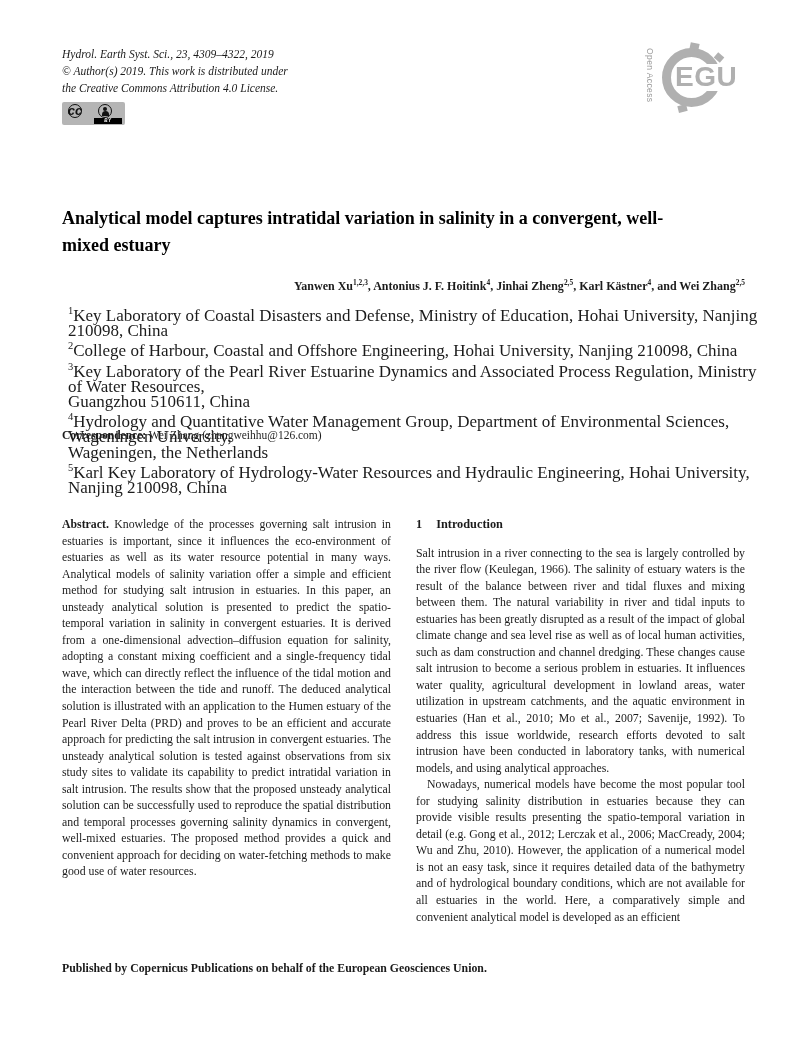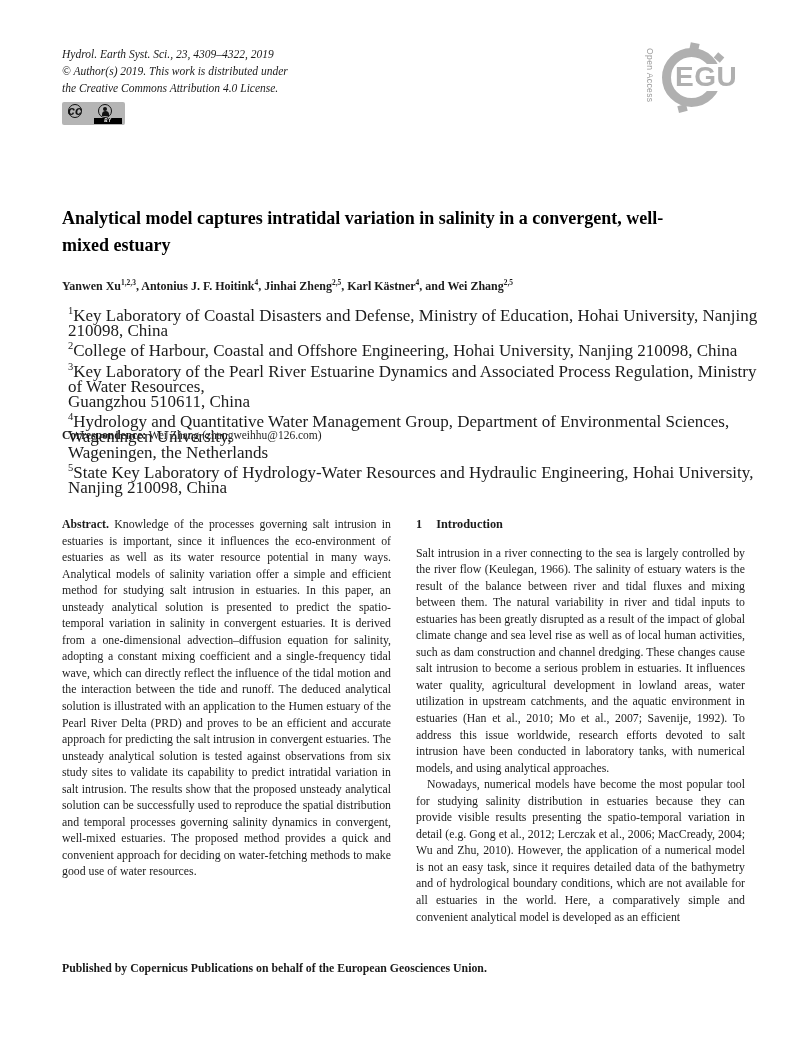--- a/index.html
+++ b/index.html
@@ -61,21 +61,21 @@
     position:absolute; left:15px; top:19px;
     font-family:"Liberation Sans", sans-serif; font-weight:bold; font-size:28px;
     color:var(--logo-gray,#b0b0b0); letter-spacing:0.5px;
   }
 
   
   .paper-title {
     position:absolute; top:205px; left:62px; width:640px;
     font-size:18px; font-weight:bold; line-height:27px; color:#000;
   }
-  .authors { position:absolute; top:278px; left:62px; width:683px; font-size:12px; font-weight:bold; }
+  .authors { position:absolute; top:278px; left:62px; width:683px; font-size:12px; font-weight:bold;text-align:right; }
   .authors sup { font-size:0.62em; }
   .affiliations { position:absolute; top:303px; left:68px; width:690px; font-size:17px; line-height:15.4px; }
   .affiliations sup { font-size:0.62em; }
   .correspondence { position:absolute; top:429px; left:62px; width:683px; font-size:11.5px; }
   .dates { position:absolute; top:457px; left:62px; width:683px; font-size:11.5px; line-height:17px; }
 
   
   .columns { position:absolute; top:516px; left:62px; width:683px; display:flex; gap:25px; }
   .col { width:332px; font-size:11.8px; line-height:16.55px; text-align:justify; }
   .abstract-label, .sec-head { font-weight:bold; }
@@ -122,21 +122,21 @@
 
   <div class="affiliations">
     <div><sup>1</sup><span>Key Laboratory of Coastal Disasters and Defense, Ministry of Education, Hohai University, Nanjing 210098, China</span></div>
     <div><sup>2</sup><span>College of Harbour, Coastal and Offshore Engineering, Hohai University, Nanjing 210098, China</span></div>
     <div><sup>3</sup><span>Key Laboratory of the Pearl River Estuarine Dynamics and Associated Process Regulation, Ministry of Water Resources,</span>
       <div>Guangzhou 510611, China</div>
     </div>
     <div><sup>4</sup><span>Hydrology and Quantitative Water Management Group, Department of Environmental Sciences, Wageningen University,</span>
       <div>Wageningen, the Netherlands</div>
     </div>
-    <div><sup>5</sup><span>State Key Laboratory of Hydrology-Water Resources and Hydraulic Engineering, Hohai University, Nanjing 210098, China</span></div>
+    <div><sup>5</sup><span>Karl Key Laboratory of Hydrology-Water Resources and Hydraulic Engineering, Hohai University, Nanjing 210098, China</span></div>
   </div>
 
   <div class="correspondence">
     <b>Correspondence:</b><span> Wei Zhang (</span><span>zhangweihhu@126.com</span><span>)</span>
   </div>
 
 
   <div class="columns">
     <div class="col">
       <p><span class="abstract-label">Abstract.</span><span> Knowledge of the processes governing salt intrusion in estuaries is important, since it influences the eco-environment of estuaries as well as its water resource potential in many ways. Analytical models of salinity variation offer a simple and efficient method for studying salt intrusion in estuaries. In this paper, an unsteady analytical solution is presented to predict the spatio-temporal variation in salinity in convergent estuaries. It is derived from a one-dimensional advection–diffusion equation for salinity, adopting a constant mixing coefficient and a single-frequency tidal wave, which can directly reflect the influence of the tidal motion and the interaction between the tide and runoff. The deduced analytical solution is illustrated with an application to the Humen estuary of the Pearl River Delta (PRD) and proves to be an efficient and accurate approach for predicting the salt intrusion in convergent estuaries. The unsteady analytical solution is tested against observations from six study sites to validate its capability to predict intratidal variation in salt intrusion. The results show that the proposed unsteady analytical solution can be successfully used to reproduce the spatial distribution and temporal processes governing salinity dynamics in convergent, well-mixed estuaries. The proposed method provides a quick and convenient approach for deciding on water-fetching methods to make good use of water resources.</span></p>

